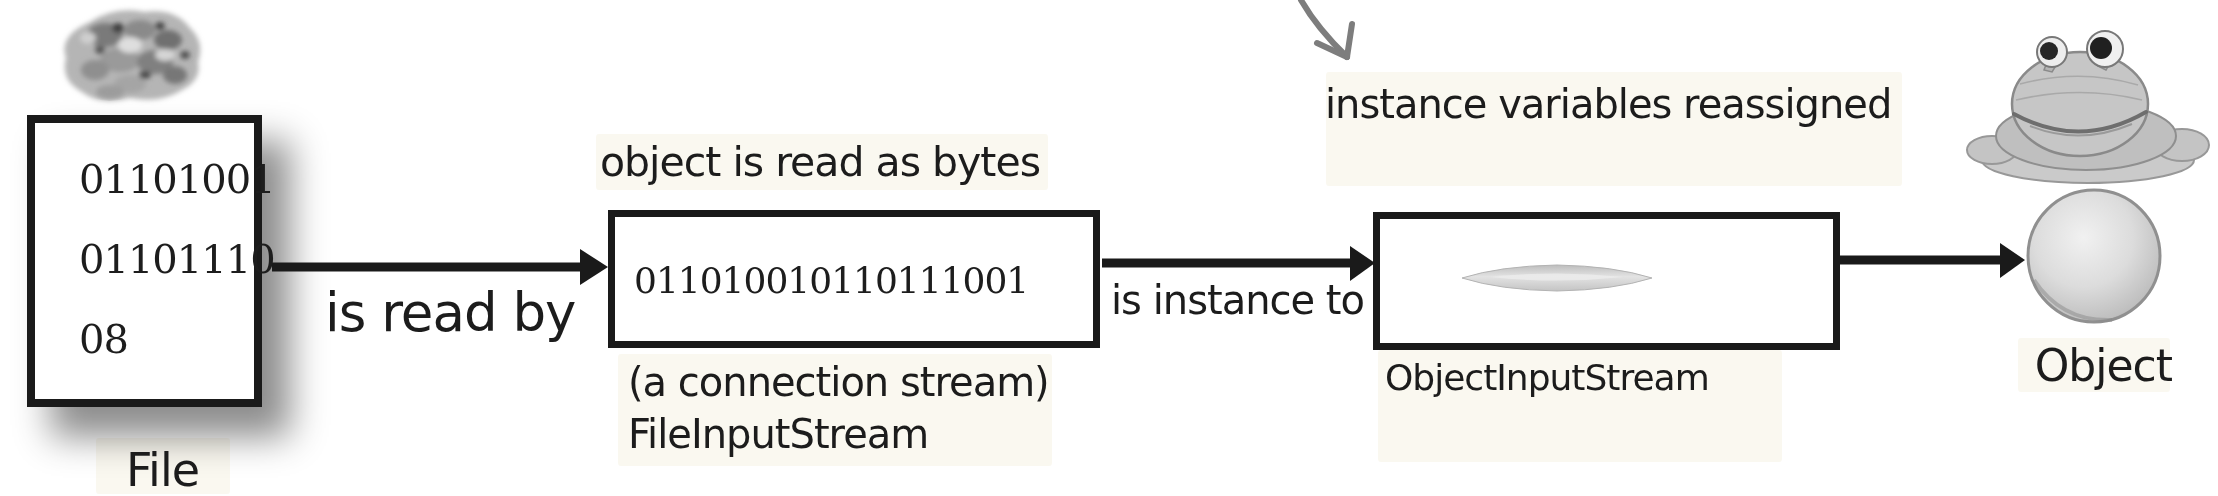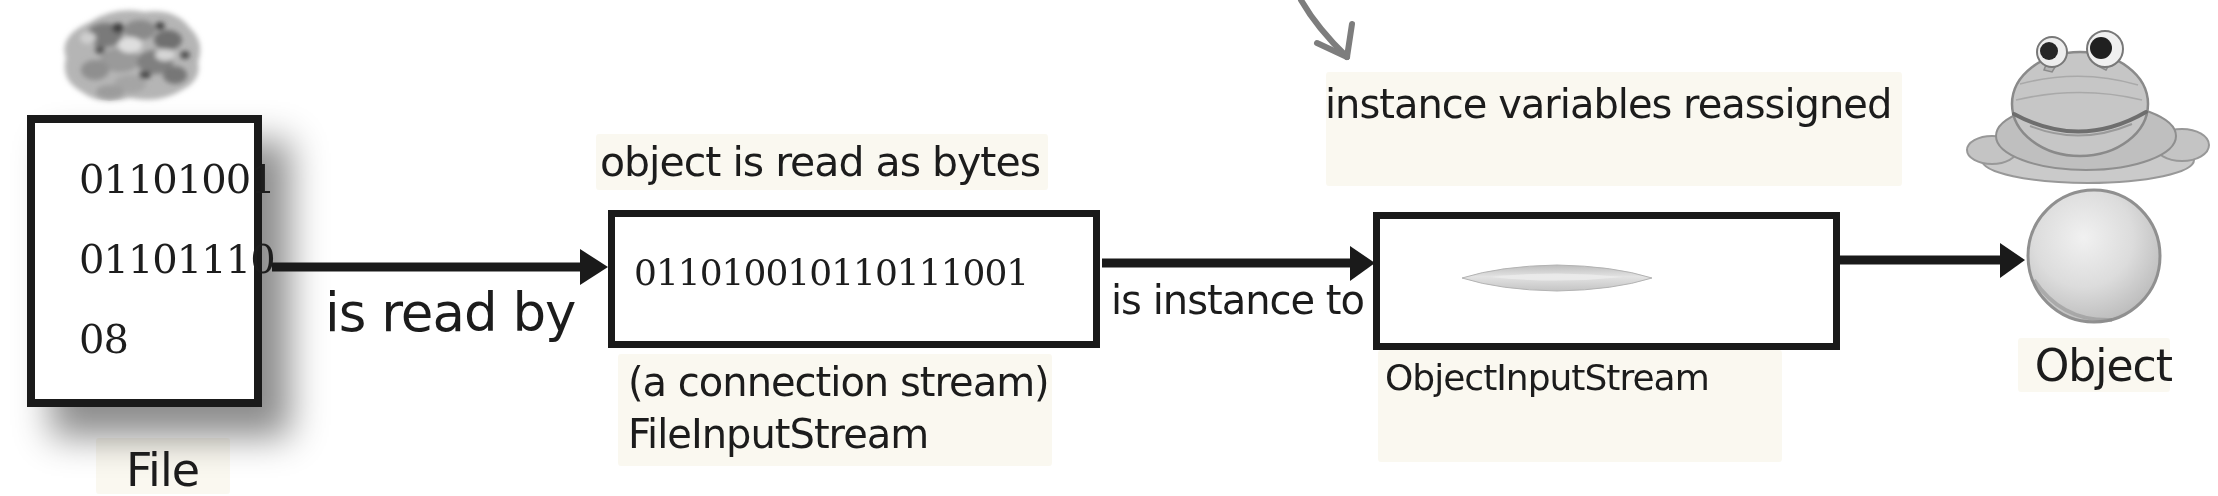--- a/index.html
+++ b/index.html
@@ -158,21 +158,21 @@
     <div>01101110</div>
     <div>08</div>
   </div>
 
   <div class="txt hand" style="left:95px;top:443px;width:135px;text-align:center;font-size:46px;">File</div>
 
   <div class="txt hand" style="left:325px;top:282px;font-size:53px;">is read by</div>
 
   <div class="txt hand" style="left:600px;top:138px;font-size:41px;">object is read as bytes</div>
 
-  <div class="txt binary" style="left:634px;top:252px;font-size:36px;">011010010110111001</div>
+  <div class="txt binary" style="left:634px;top:260px;font-size:36px;">011010010110111001</div>
 
   <div class="txt hand" style="left:628px;top:356px;font-size:40px;line-height:52px;">
     <div>(a connection stream)</div>
     <div>FileInputStream</div>
   </div>
 
   <div class="txt hand" style="left:1111px;top:277px;font-size:40px;">is instance to</div>
 
   <div class="txt hand" style="left:1325px;top:76px;font-size:40px;line-height:57px;">
     <div>instance variables reassigned</div>

